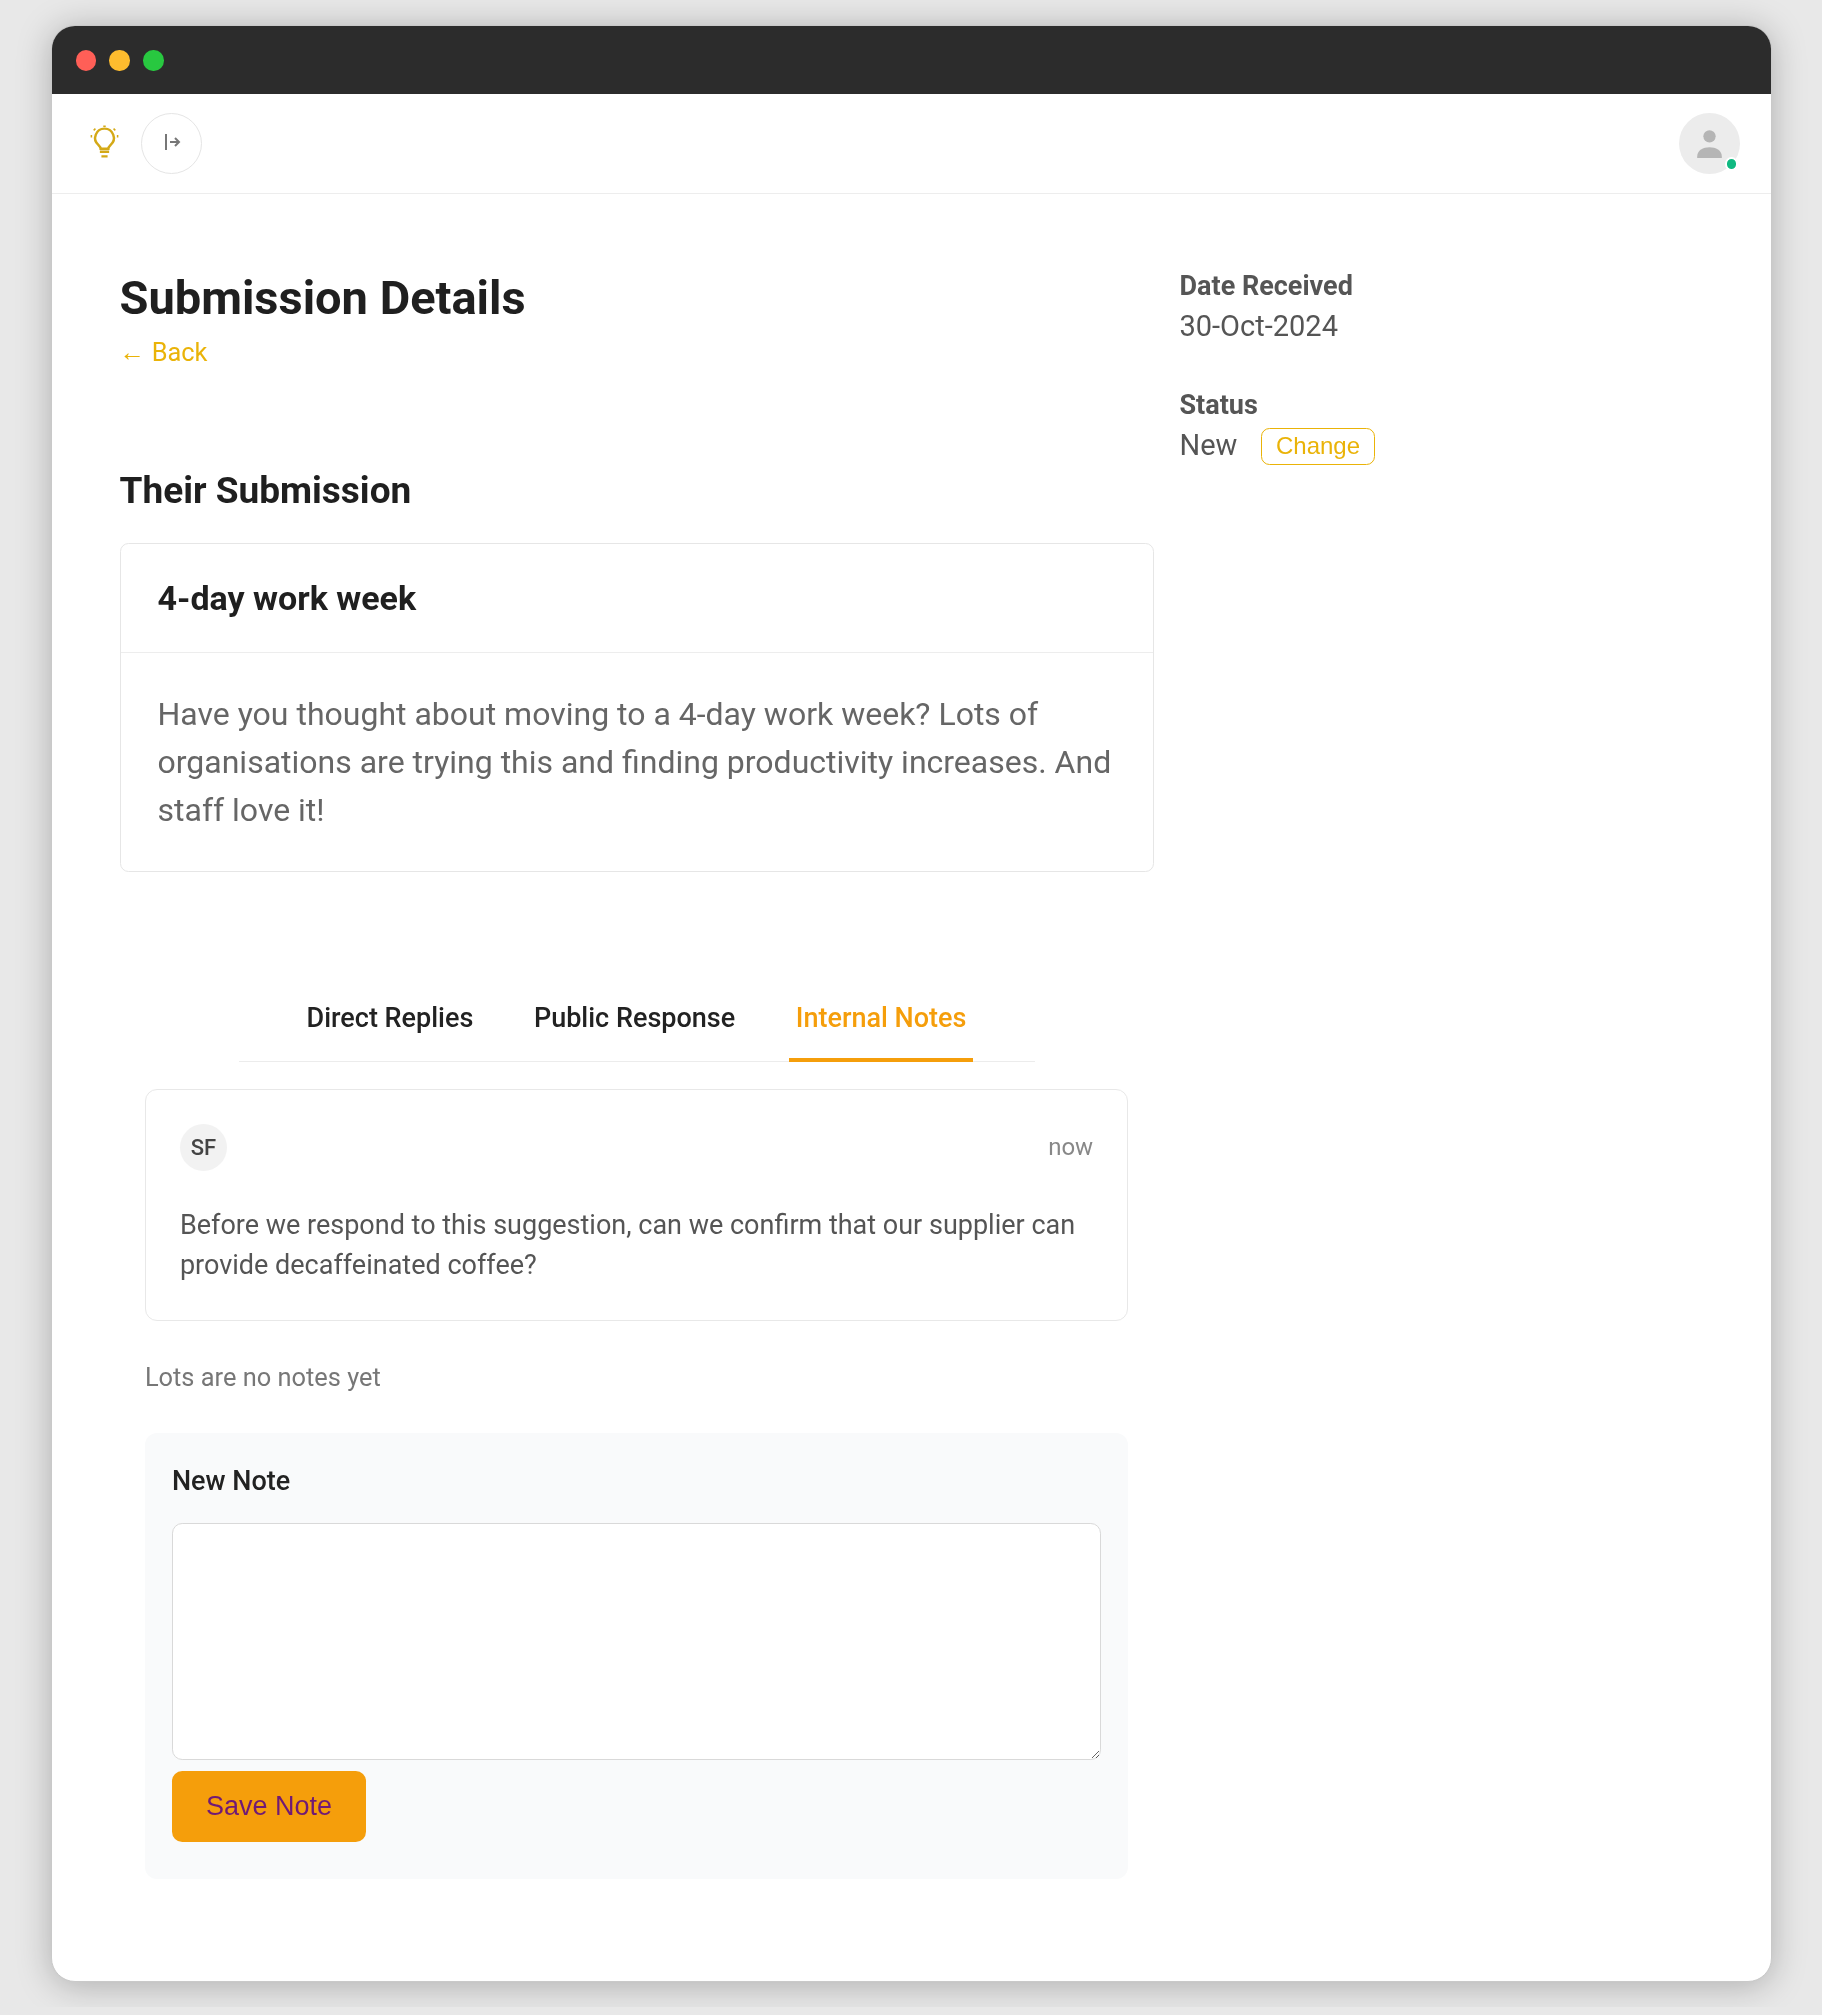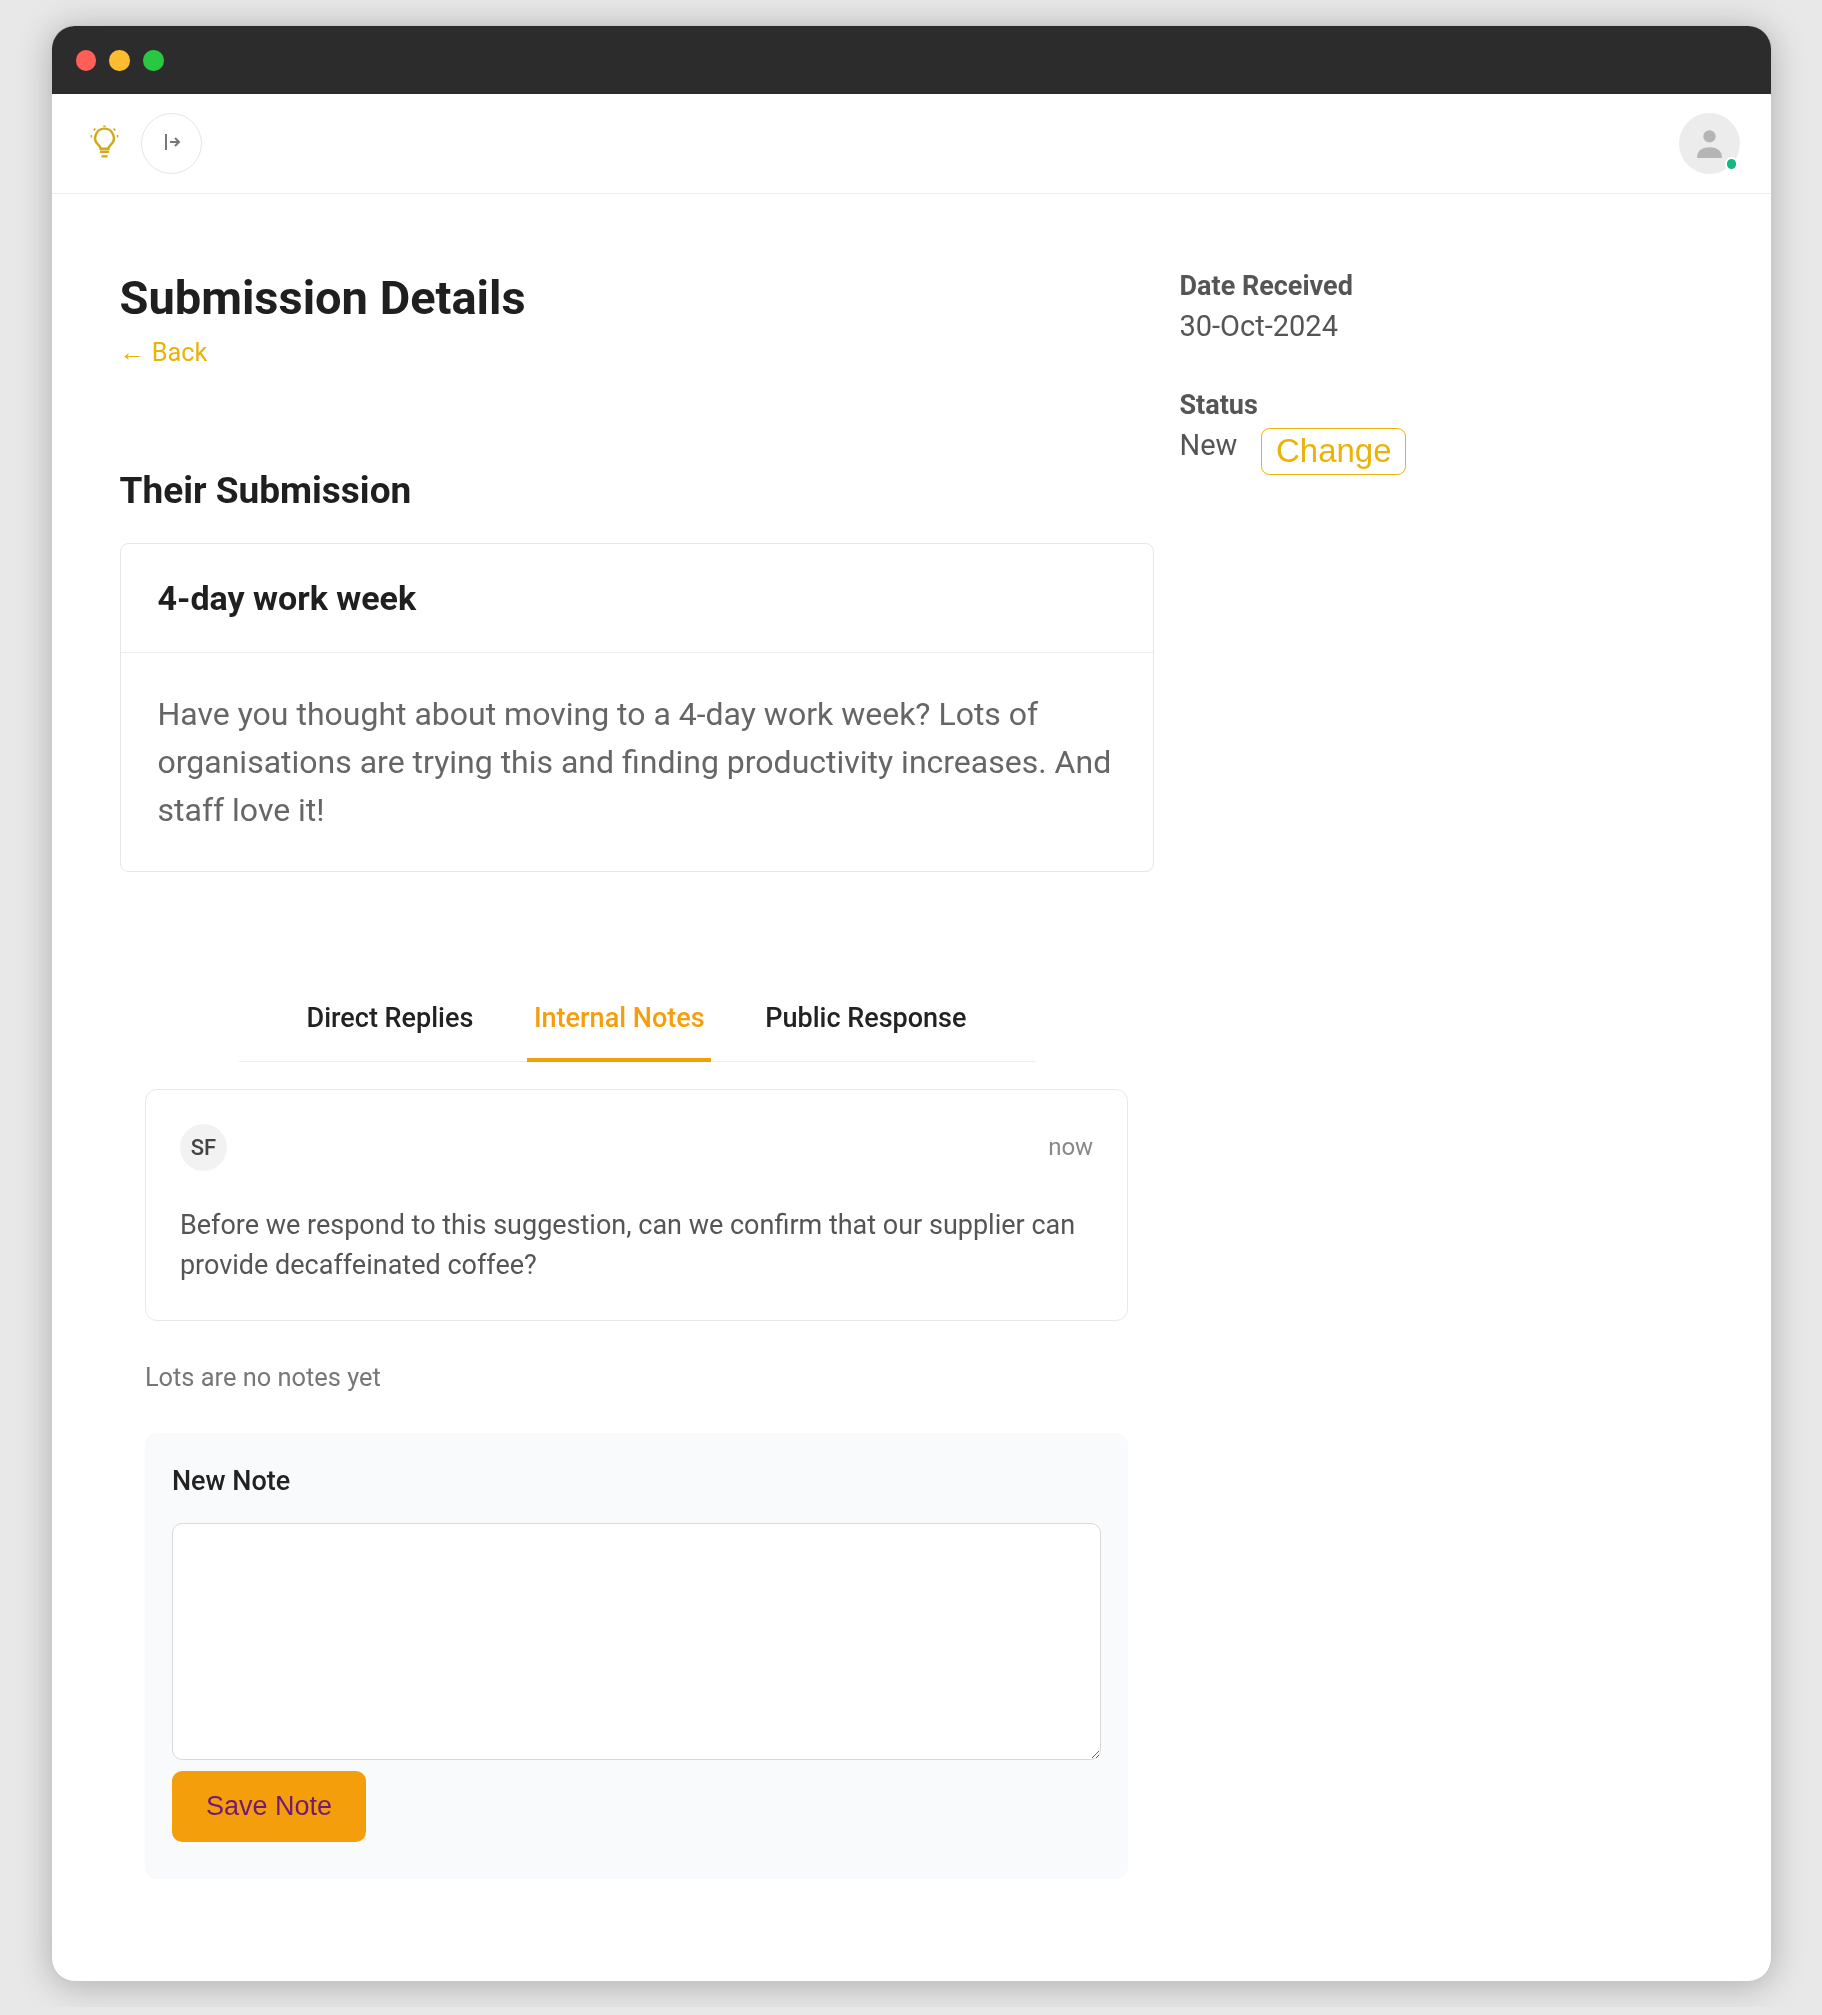--- a/index.html
+++ b/index.html
@@ -213,21 +213,21 @@
   }
   .status-row {
     display:flex; align-items:flex-start; gap:24px;
   }
   .change-btn {
     border: 1.7px solid #eab308;
     color:#eab308;
     background:#fff;
     border-radius: 8.5px;
     padding: 3.4px 13.6px;
-    font-size: 33px;
+    font-size: 24px;
     cursor:pointer;
   }
 </style>
 </head>
 <body>
 
 <div class="window">
 
   <div class="titlebar">
     <div class="dot dot-red"></div>
@@ -281,22 +281,22 @@
 
       <div class="card">
         <div class="card-header">
           <div class="card-title">4-day work week</div>
         </div>
         <div class="card-body">Have you thought about moving to a 4-day work week? Lots of organisations are trying this and finding productivity increases. And staff love it!</div>
       </div>
 
       <div class="tabs">
         <div class="tab">Direct Replies</div>
+        <div class="tab">Public Response</div>
         <div class="tab active">Internal Notes</div>
-        <div class="tab">Public Response</div>
       </div>
 
       <div class="note-card">
         <div class="note-head">
           <div class="note-avatar">SF</div>
           <div class="note-time">now</div>
         </div>
         <div class="note-body">Before we respond to this suggestion, can we confirm that our supplier can provide decaffeinated coffee?</div>
       </div>
 

